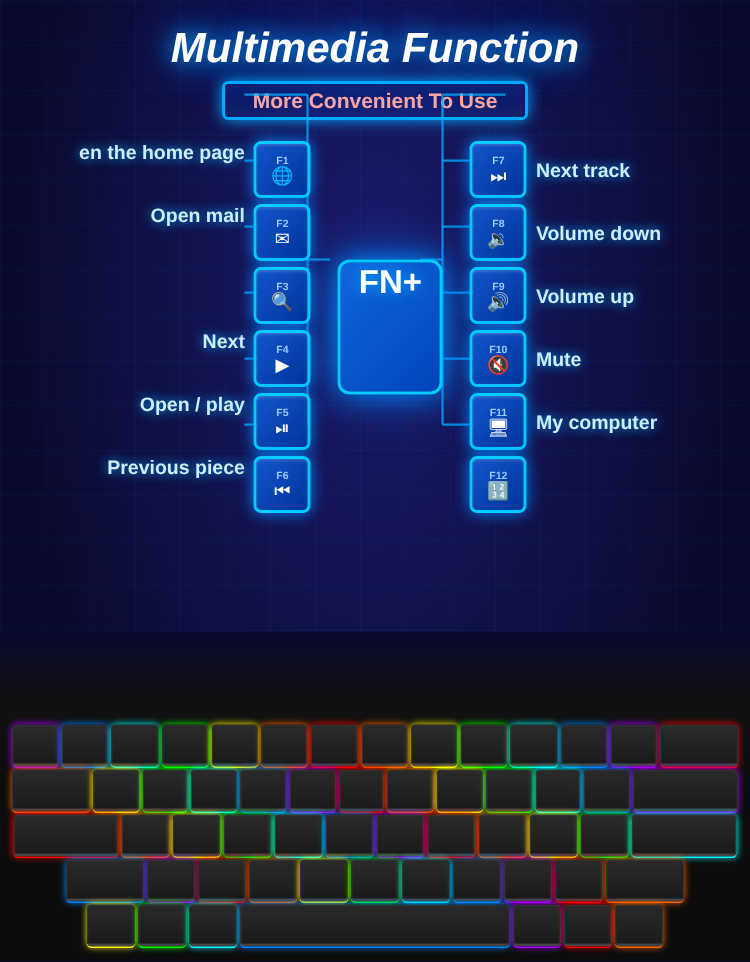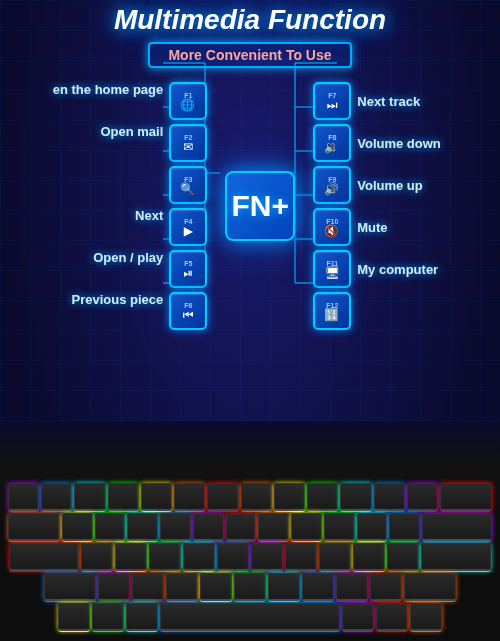--- a/index.html
+++ b/index.html
@@ -18,21 +18,21 @@
       position: absolute;
       top: 0; left: 0;
       width: 100%; height: 100%;
       background: radial-gradient(ellipse at 50% 30%, #1a1a6e 0%, #0a0a2e 70%);
       z-index: 0;
     }
 
     .content {
       position: relative;
       z-index: 1;
-      padding: 4px 10px 0;
+      padding: 16px 10px 0;
     }
 
     
     .title {
       text-align: center;
       font-size: 28px;
       font-weight: 900;
       font-style: italic;
       color: #fff;
       text-shadow: 0 0 15px #00aaff, 0 0 30px #0066ff;
@@ -113,29 +113,28 @@
 
     .key-btn .key-icon {
       font-size: 12px;
       color: #fff;
       line-height: 1;
     }
 
     
     .fn-center {
       width: 70px;
-      height: 70px;
+      height: 90px;
       border-radius: 8px;
       border: 2px solid #00ccff;
       background: linear-gradient(135deg, #1166dd, #0044bb);
       box-shadow: 0 0 20px #0088ff, 0 0 40px rgba(0,136,255,0.4);
       display: flex;
-      align-items: center;
       justify-content: center;
-      font-size: 30px;
+      font-size: 22px;
       font-weight: 900;
       color: #fff;
       text-shadow: 0 0 10px #00aaff;
       margin: 0 18px;
     }
 
     
     .right-col {
       display: flex;
       flex-direction: column;

